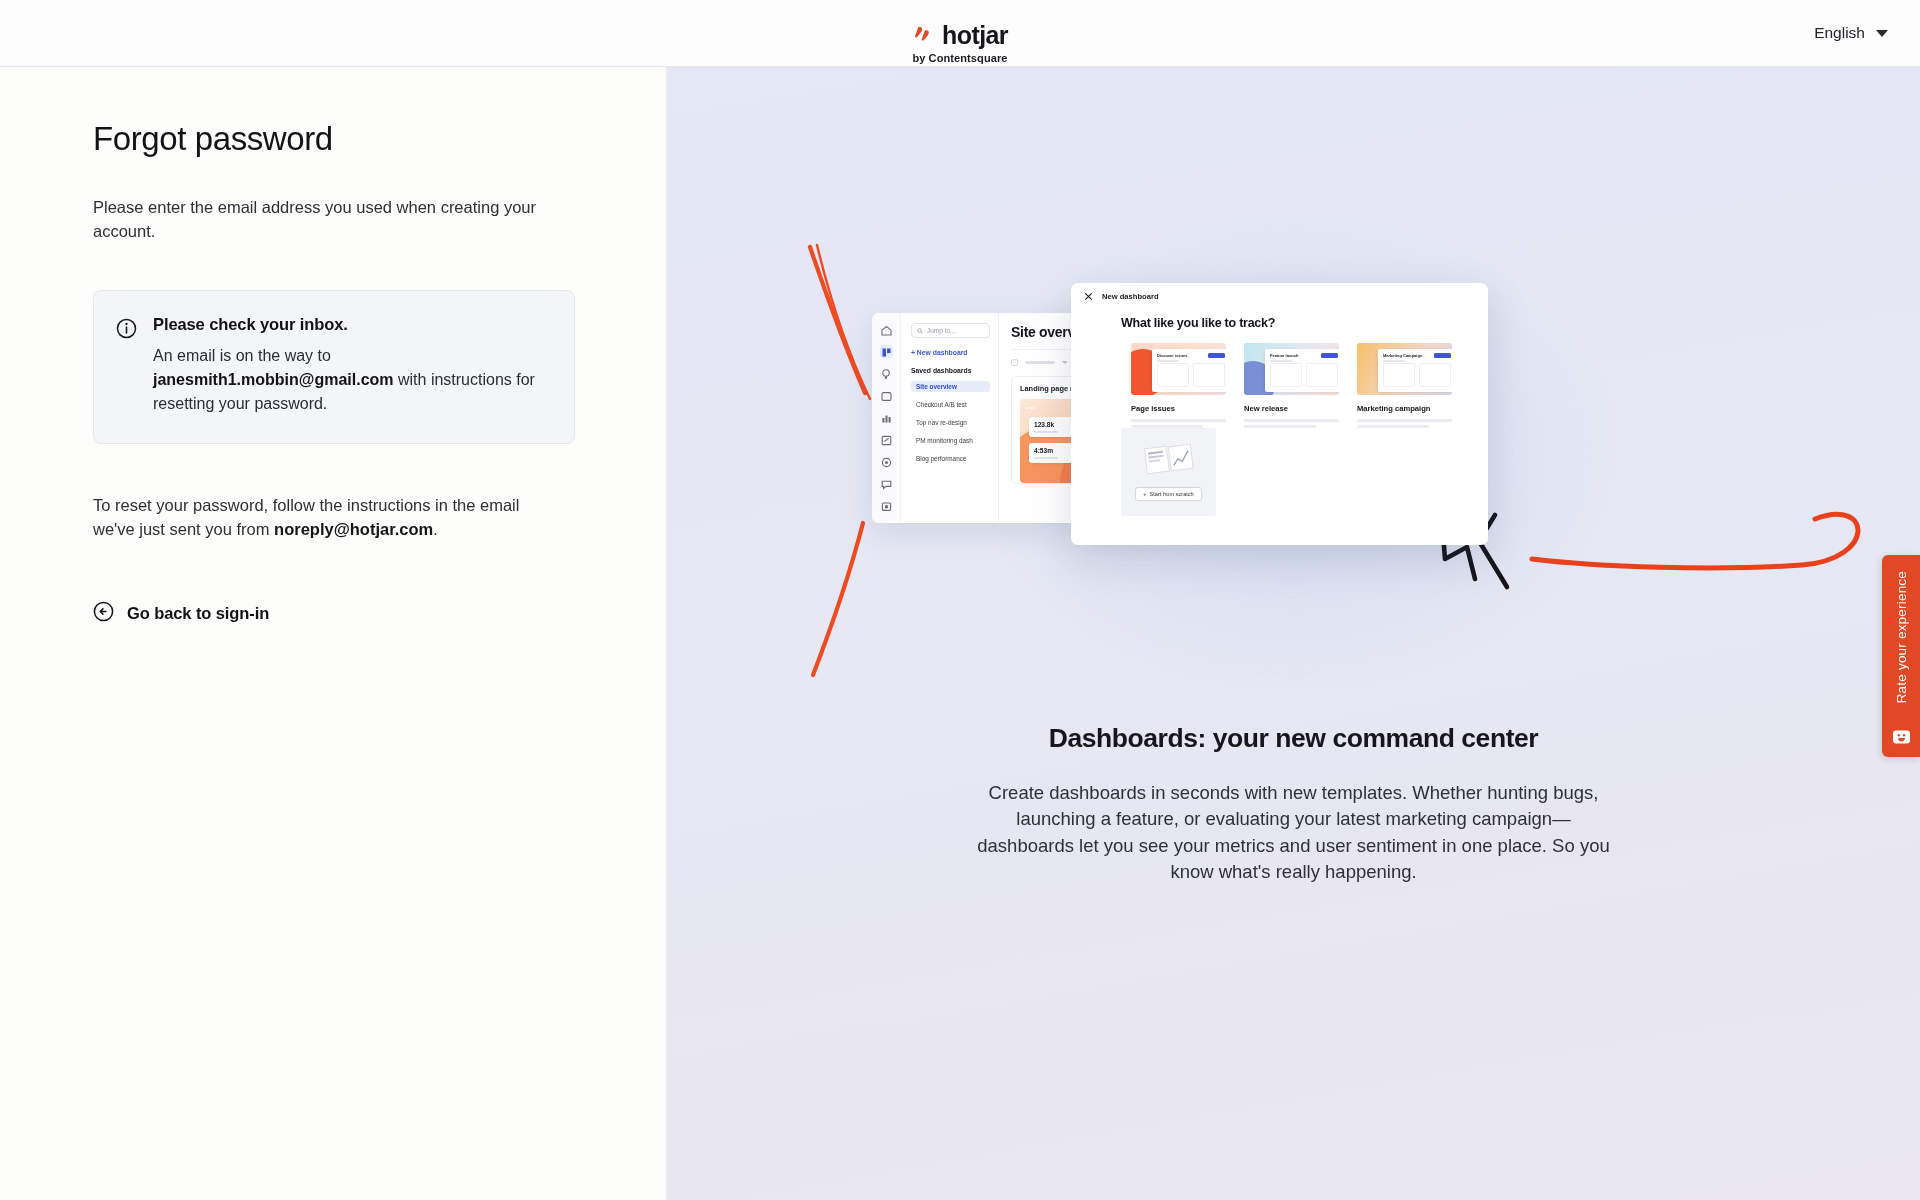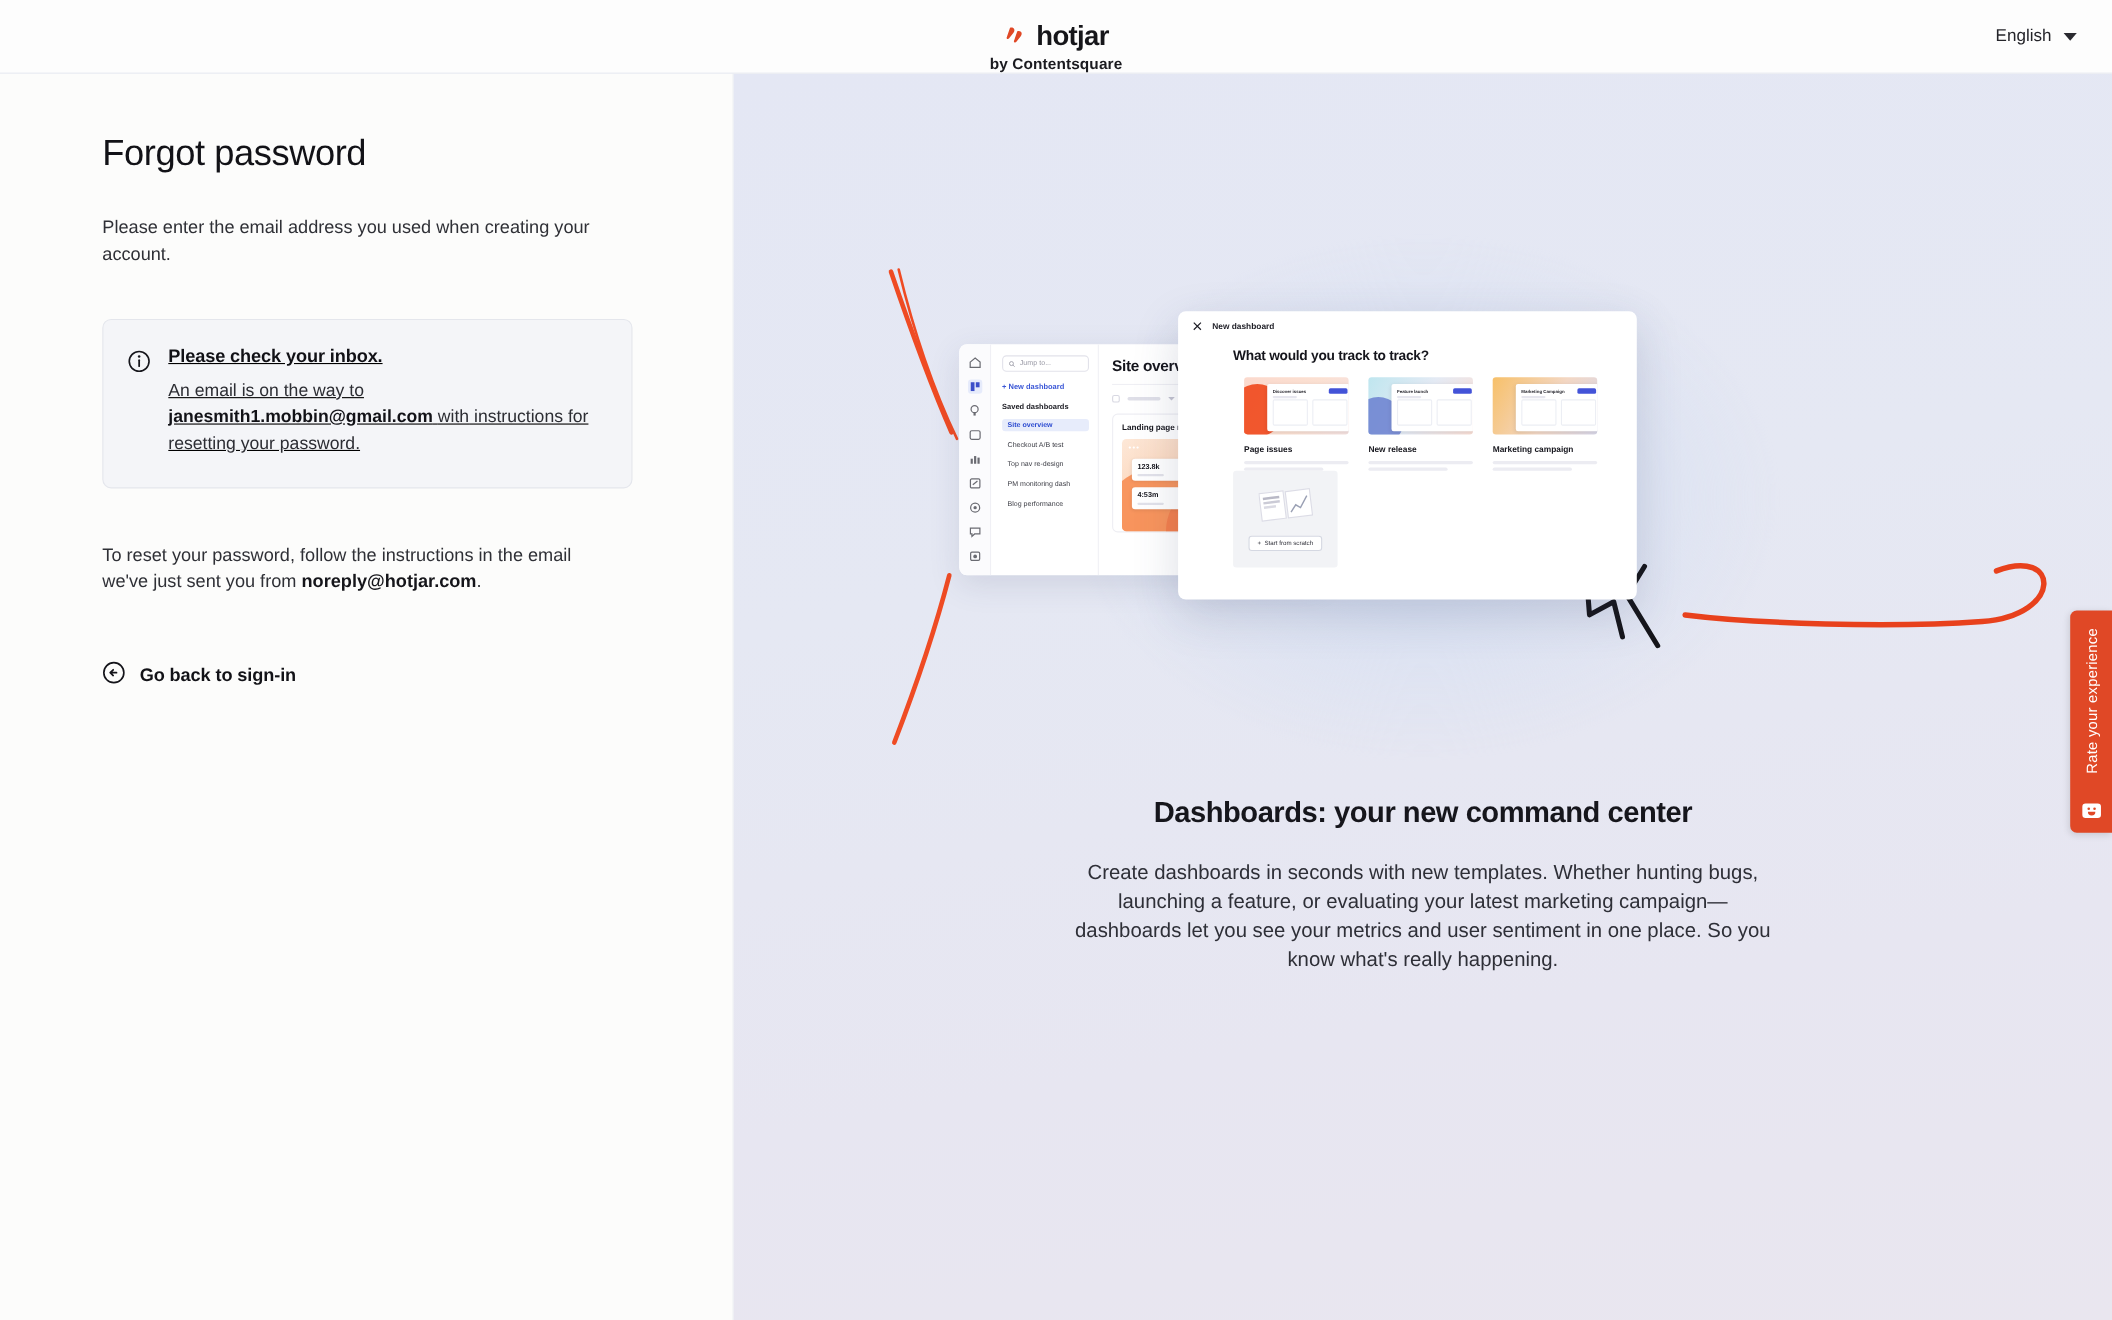--- a/index.html
+++ b/index.html
@@ -22,21 +22,21 @@
     z-index: 20;
   }
   .logo-block { display: flex; flex-direction: column; align-items: center; gap: 1px; margin-top: 20px; }
   .logo-row { display: flex; align-items: center; gap: 8px; }
   .logo-mark { width: 22px; height: 22px; display: block; }
   .logo-word {
     font-size: 25px; font-weight: 700; letter-spacing: -0.6px;
     color: #16161a; line-height: 1;
   }
   .logo-sub {
-    font-size: 14px; font-weight: 700; color: #1b1b20;
+    font-size: 11px; font-weight: 700; color: #1b1b20;
     letter-spacing: 0.1px; margin-top: 3px;
   }
   .lang {
     position: absolute; right: 32px; top: 50%; transform: translateY(-50%);
     display: flex; align-items: center; gap: 11px;
     font-size: 15.5px; color: #24242a; cursor: pointer;
   }
   .chev { width: 0; height: 0; border-left: 6px solid transparent; border-right: 6px solid transparent; border-top: 7px solid #2a2a30; }
 
   
@@ -65,21 +65,21 @@
     line-height: 1.46; max-width: 470px;
   }
   .infobox {
     margin-top: 47px; width: 482px;
     background: #f4f5f8; border: 1px solid #e4e6ec;
     border-radius: 8px;
     padding: 24px 24px 26px 22px;
     display: flex; gap: 16px; align-items: flex-start;
   }
   .info-icon { margin-top: 3px; flex: 0 0 auto; }
-  .info-body { flex: 1; text-decoration: underline; }
+  .info-body { flex: 1; }
   .info-title { font-size: 16.5px; font-weight: 700; color: #111116; letter-spacing: -0.1px; }
   .info-text { margin-top: 10px; font-size: 16px; color: #2c2d33; line-height: 1.52; }
   .info-text b { font-weight: 700; color: #121217; }
 
   .reset-note {
     margin-top: 49px; width: 470px;
     font-size: 16.5px; color: #2f3036; line-height: 1.47;
   }
   .reset-note b { font-weight: 700; color: #15151a; }
 
@@ -437,21 +437,21 @@
           </div>
         </div>
 
         <div class="win-front">
           <div class="modal-top">
             <svg class="mt-x" viewBox="0 0 10 10">
                 <path d="M1.4 1.4 8.6 8.6 M8.6 1.4 1.4 8.6" stroke="#1d1d25" stroke-width="1.2"></path>
               </svg>
             <span class="mt-title">New dashboard</span>
           </div>
-          <div class="modal-q">What would you track to track?</div>
+          <div class="modal-q">What like you like to track?</div>
 
           <div class="tmpl-row">
             <div class="tmpl">
               <div class="tmpl-img" style="background:linear-gradient(120deg,#fbd9cd 0%,#fbe0d2 55%,#f6e3e2 100%)">
                 <div style="position:absolute;left:-12px;top:6px;width:48px;height:48px;border-radius:50%;background:#f04b20;opacity:.92"></div>
                 <div class="mini">
                   <div class="mini-h">Discover issues</div>
                   <div class="mini-s"></div>
                     <div class="mini-btn"></div>
                   <div class="mini-p1"></div>

